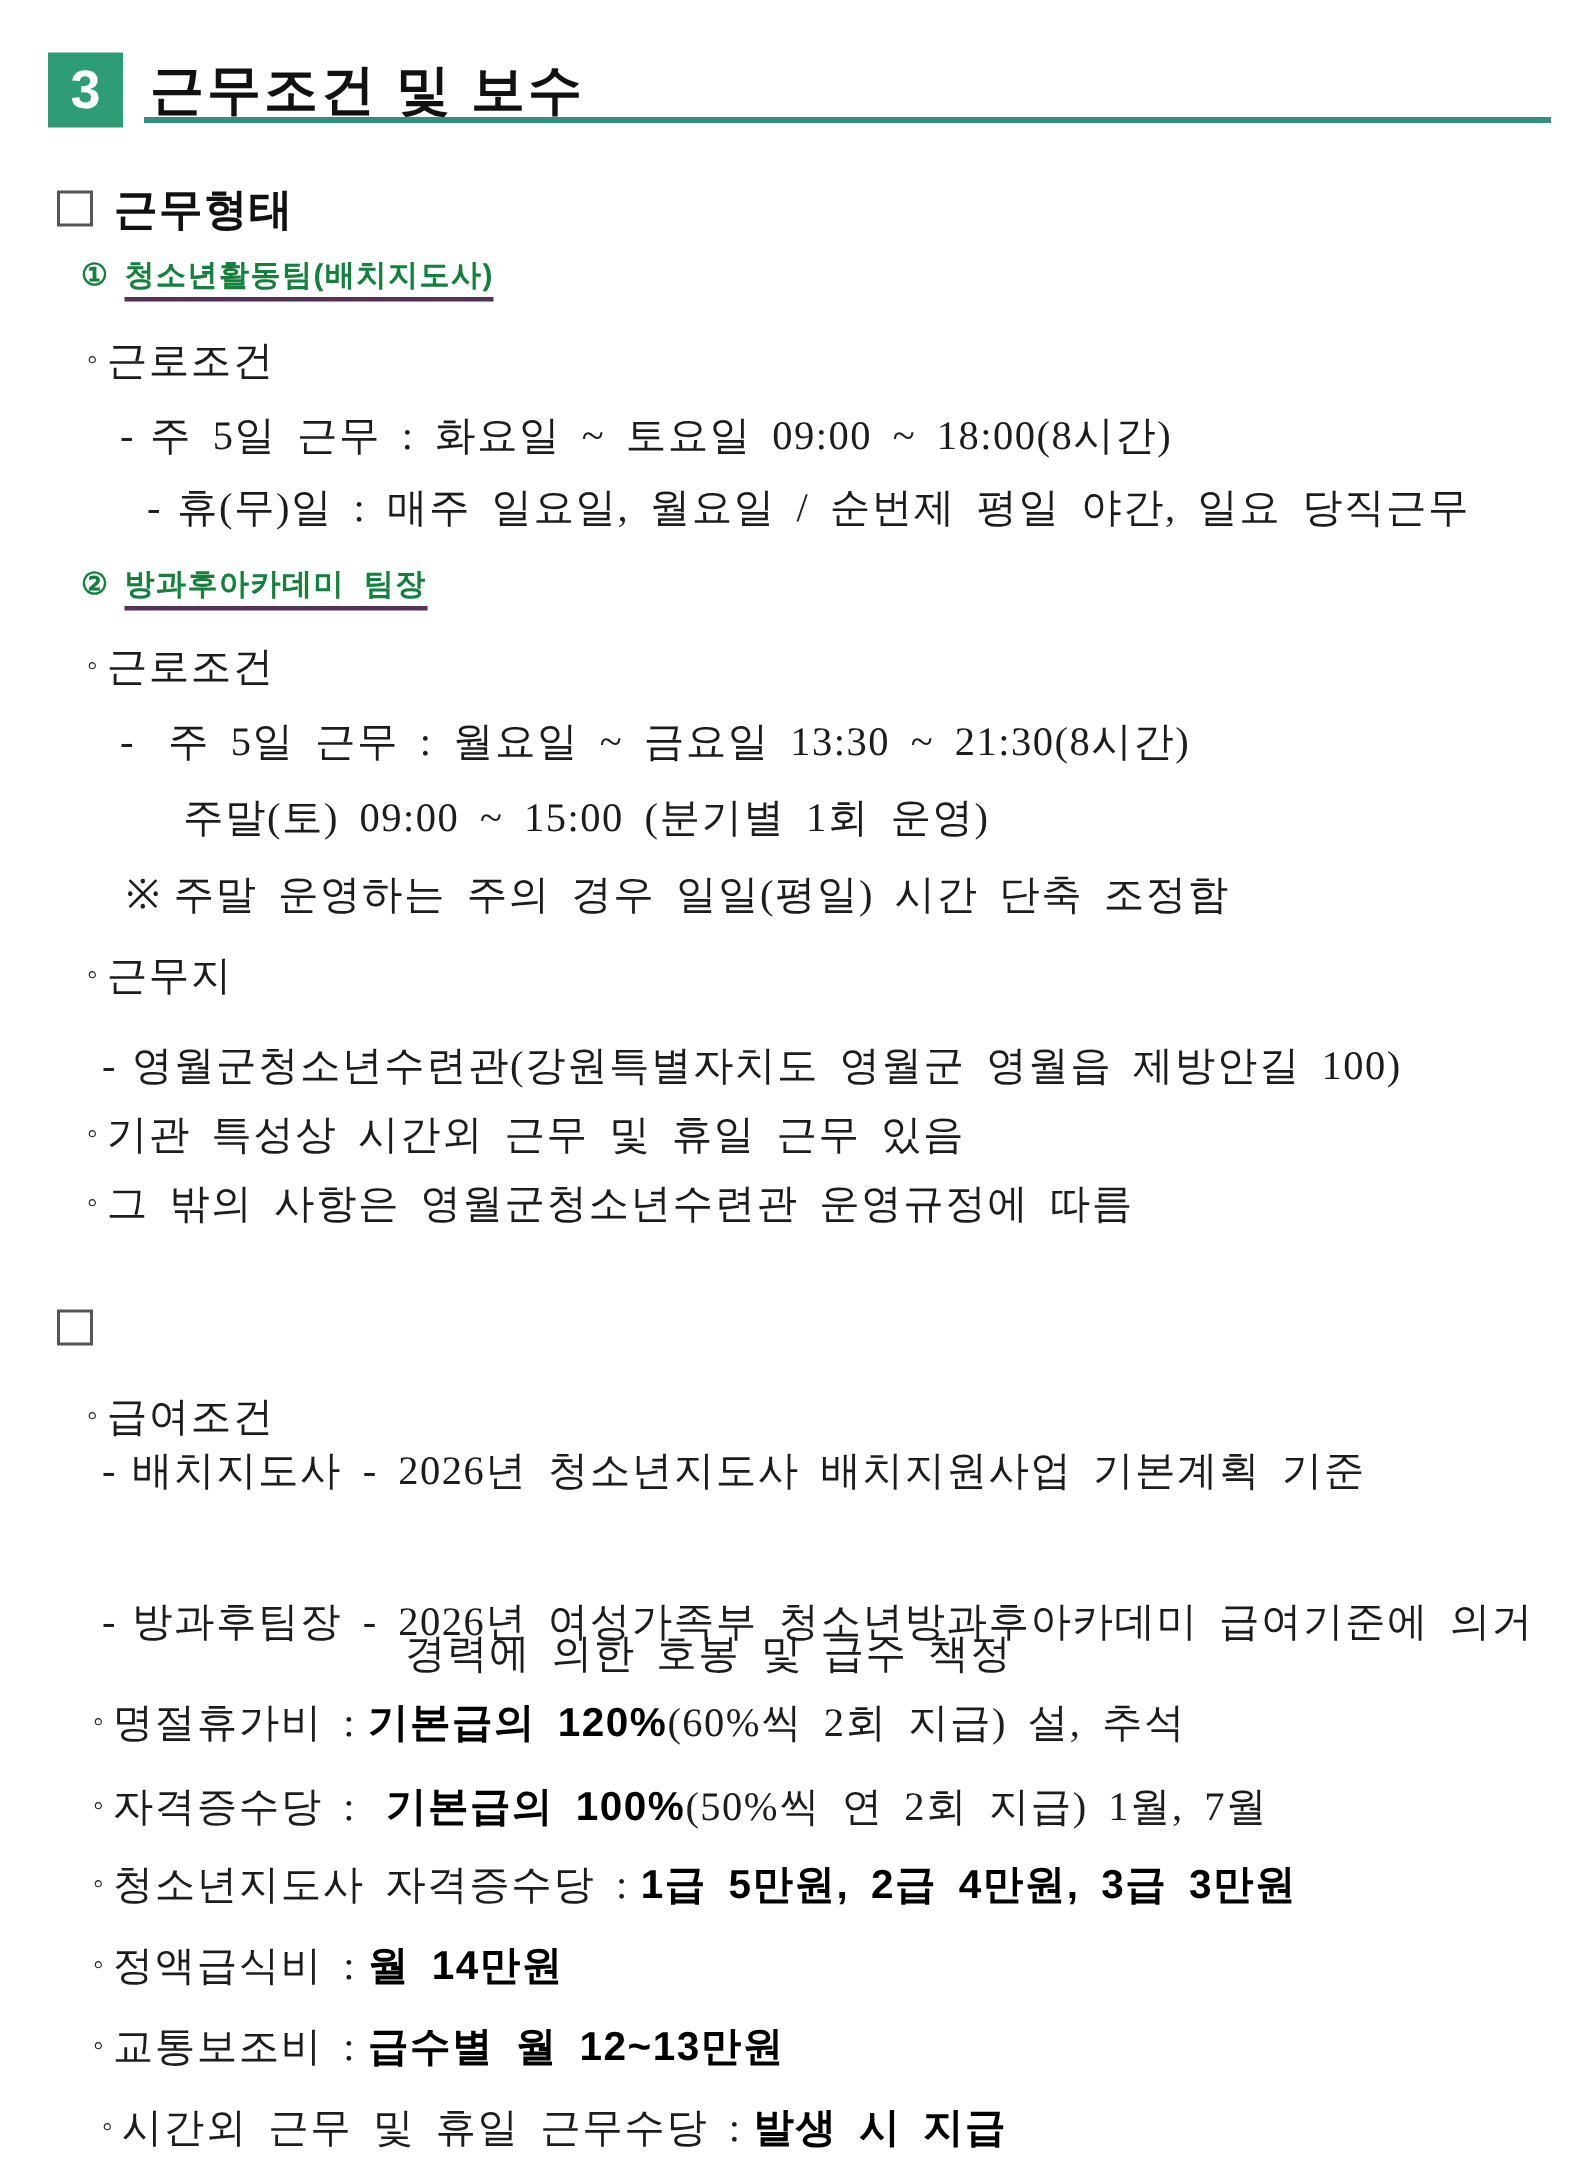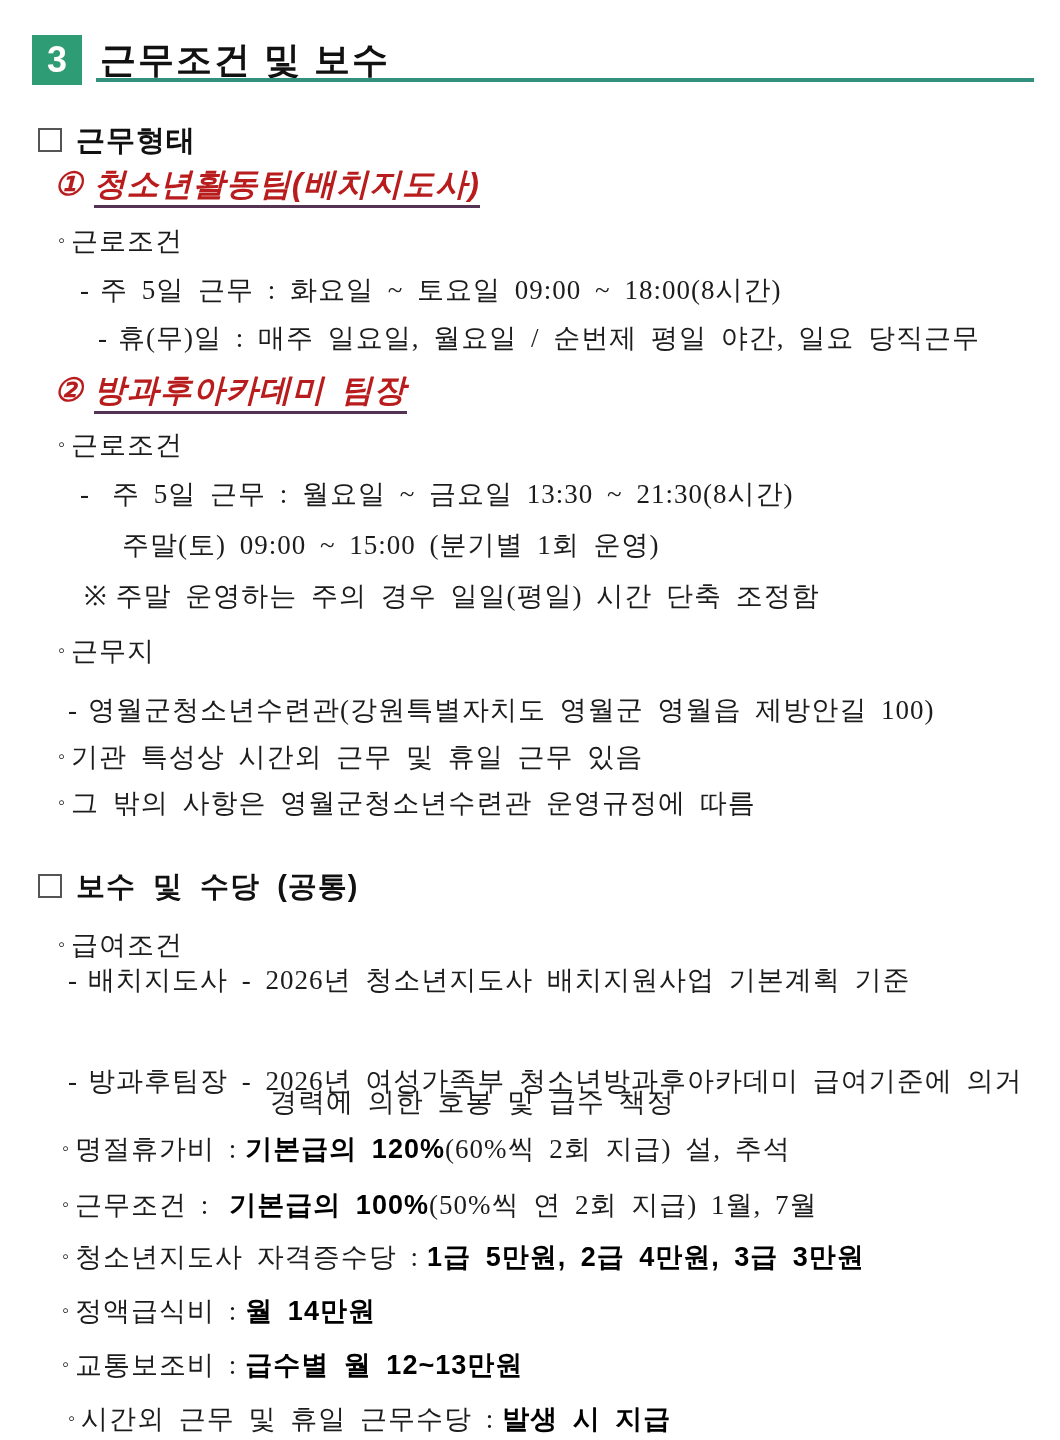--- a/index.html
+++ b/index.html
@@ -28,21 +28,21 @@
   }
 
   
   .line { font-size:27px; letter-spacing:1px; word-spacing:6px; line-height:36px; }
   .sec-head {
     font-family:"Liberation Sans", sans-serif; font-weight:bold;
     font-size:29px; color:#111111; letter-spacing:1px; word-spacing:8px; line-height:36px;
   }
   .team-head {
     font-family:"Liberation Sans", sans-serif; font-weight:bold;
-    font-size:32px; color:#b91c1c; letter-spacing:1px; word-spacing:6px; line-height:36px;font-style:italic;
+    font-size:20px; color:#15803d; letter-spacing:1px; word-spacing:6px; line-height:36px;
   }
   .team-title { border-bottom:3px solid #553355; padding-bottom:3px; margin-left:10px; }
 
   .box-icon {
     display:inline-block; width:24px; height:24px;
     border:2px solid #555555; background:#ffffff;
     vertical-align:-2px; margin-right:14px;
   }
   .bullet { font-size:20px; vertical-align:3px; margin-right:5px; }
   .dash { margin-right:10px; }
@@ -82,33 +82,33 @@
 <div class="abs line" style="left:84px; top:578px;"><span class="refmark">※</span><span>주말 운영하는 주의 경우 일일(평일) 시간 단축 조정함</span></div>
 
 <div class="abs line" style="left:58px; top:632px;"><span class="bullet">◦</span><span>근무지</span></div>
 
 <div class="abs line" style="left:68px; top:692px;"><span class="dash">-</span><span>영월군청소년수련관(강원특별자치도 영월군 영월읍 제방안길 100)</span></div>
 
 <div class="abs line" style="left:58px; top:738px;"><span class="bullet">◦</span><span>기관 특성상 시간외 근무 및 휴일 근무 있음</span></div>
 
 <div class="abs line" style="left:58px; top:784px;"><span class="bullet">◦</span><span>그 밖의 사항은 영월군청소년수련관 운영규정에 따름</span></div>
 
-<div class="abs sec-head" style="left:38px; top:868px;"><span class="box-icon"></span><span>보수 및 수당 (공통)</span></div>
+<div class="abs sec-head" style="left:38px; top:868px;"><span class="box-icon"></span></div>
 
 <div class="abs line" style="left:58px; top:926px;"><span class="bullet">◦</span><span>급여조건</span></div>
 
 <div class="abs line" style="left:68px; top:962px;"><span class="dash">-</span><span>배치지도사 - 2026년 청소년지도사 배치지원사업 기본계획 기준</span></div>
 
 <div class="abs line" style="left:68px; top:1030px;margin-top:33px;"><span class="dash">-</span><span>방과후팀장 - 2026년 여성가족부 청소년방과후아카데미 급여기준에 의거</span></div>
 
 <div class="abs line" style="left:270px; top:1084px;"><span>경력에 의한 호봉 및 급수 책정</span></div>
 
 <div class="abs line" style="left:62px; top:1130px;"><span class="bullet">◦</span><span>명절휴가비 :</span><span class="b b-gap">기본급의 120%</span><span>(60%씩 2회 지급) 설, 추석</span></div>
 
-<div class="abs line" style="left:62px; top:1186px;"><span class="bullet">◦</span><span>근무조건 :</span><span class="b b-gap-wide">기본급의 100%</span><span>(50%씩 연 2회 지급) 1월, 7월</span></div>
+<div class="abs line" style="left:62px; top:1186px;"><span class="bullet">◦</span><span>자격증수당 :</span><span class="b b-gap-wide">기본급의 100%</span><span>(50%씩 연 2회 지급) 1월, 7월</span></div>
 
 <div class="abs line" style="left:62px; top:1238px;"><span class="bullet">◦</span><span>청소년지도사 자격증수당 :</span><span class="b b-gap">1급 5만원, 2급 4만원, 3급 3만원</span></div>
 
 <div class="abs line" style="left:62px; top:1292px;"><span class="bullet">◦</span><span>정액급식비 :</span><span class="b b-gap">월 14만원</span></div>
 
 <div class="abs line" style="left:62px; top:1346px;"><span class="bullet">◦</span><span>교통보조비 :</span><span class="b b-gap">급수별 월 12~13만원</span></div>
 
 <div class="abs line" style="left:68px; top:1400px;"><span class="bullet">◦</span><span>시간외 근무 및 휴일 근무수당 :</span><span class="b b-gap">발생 시 지급</span></div>
 
 </body></html>

